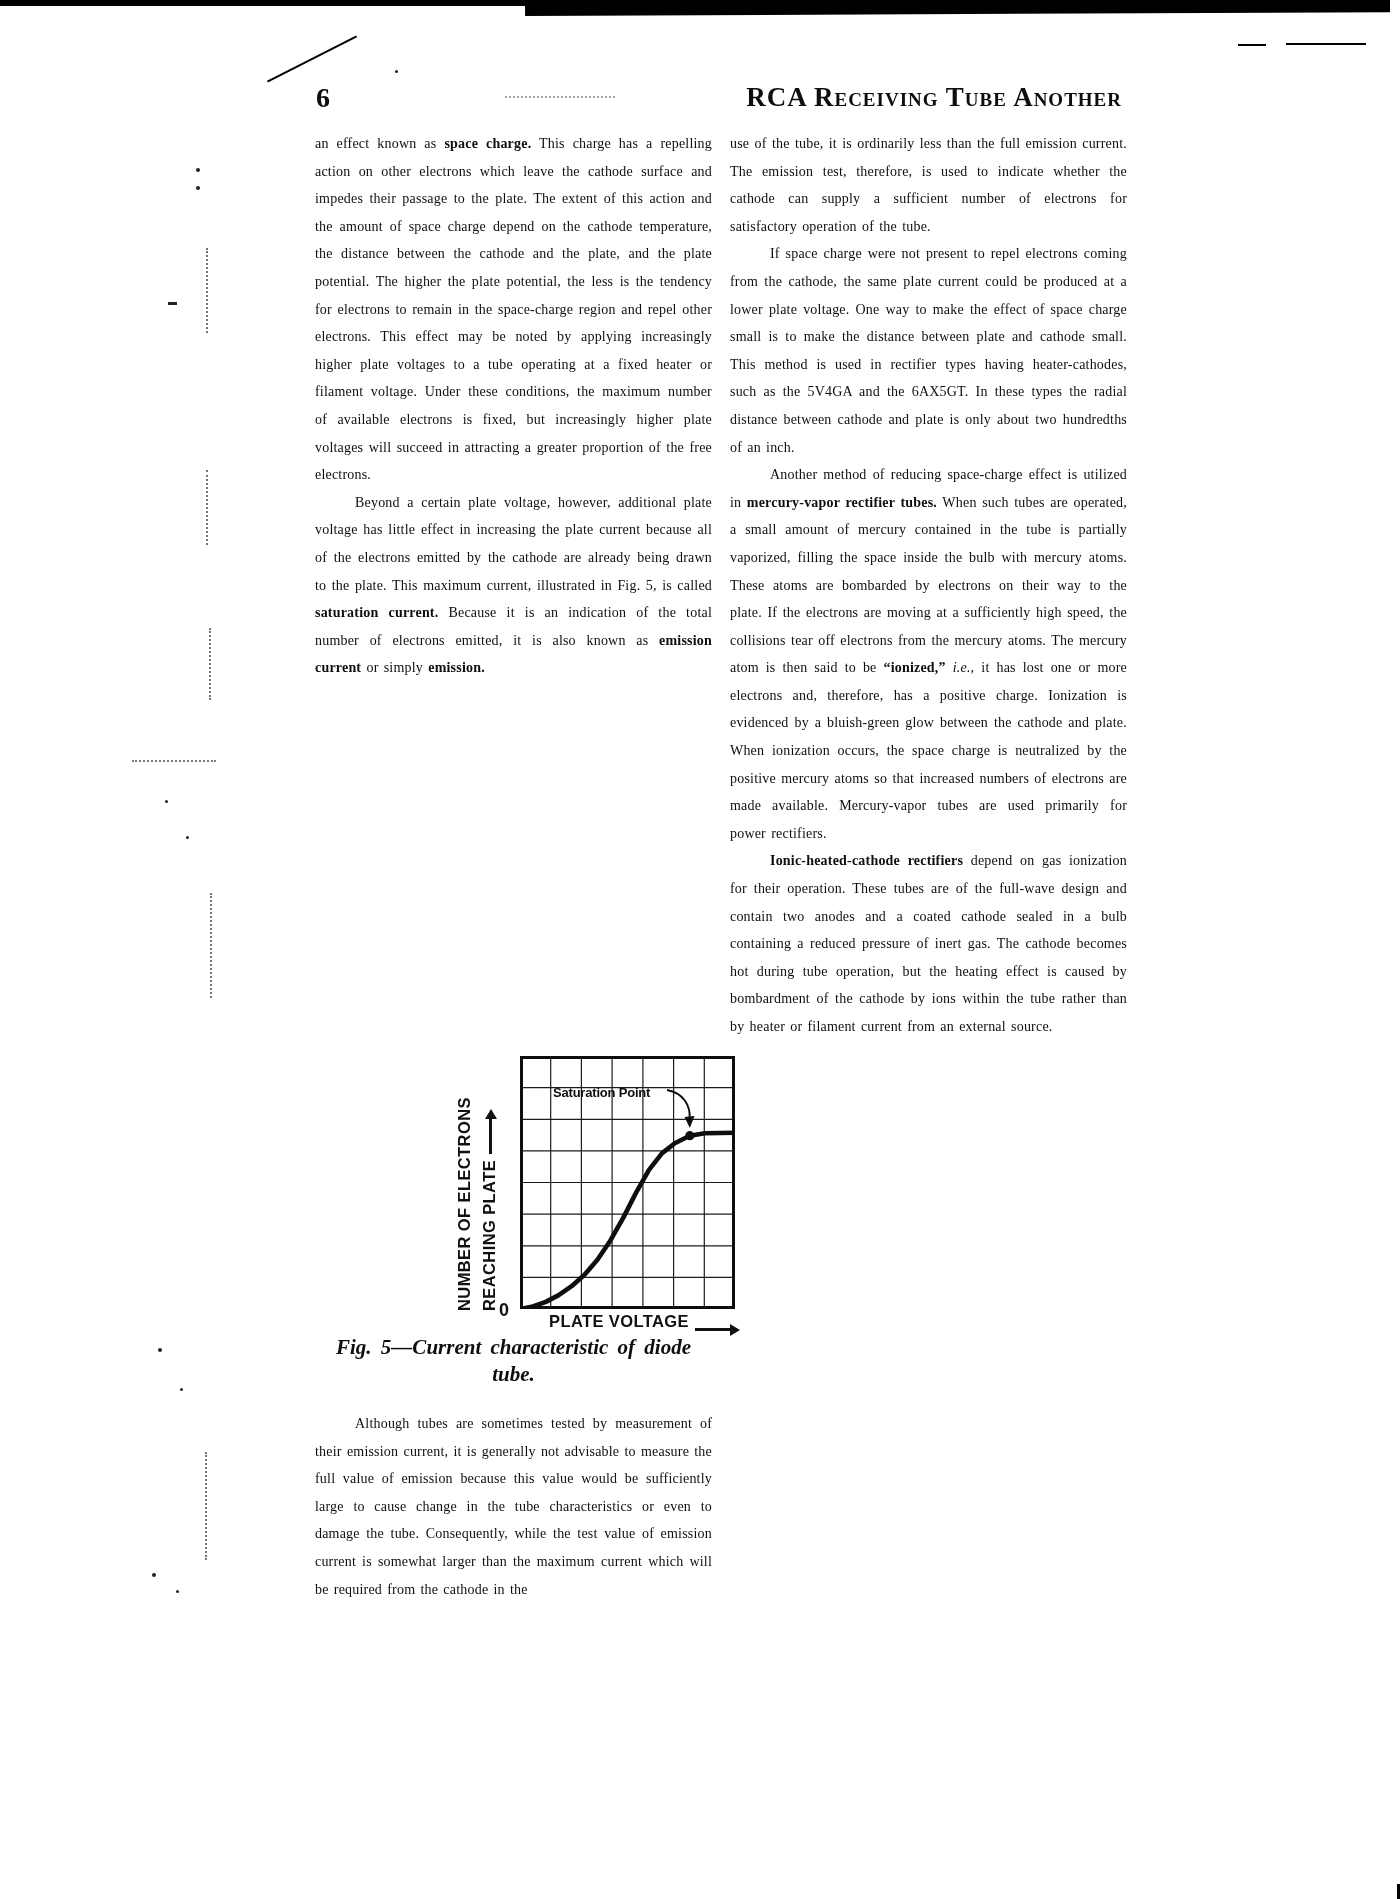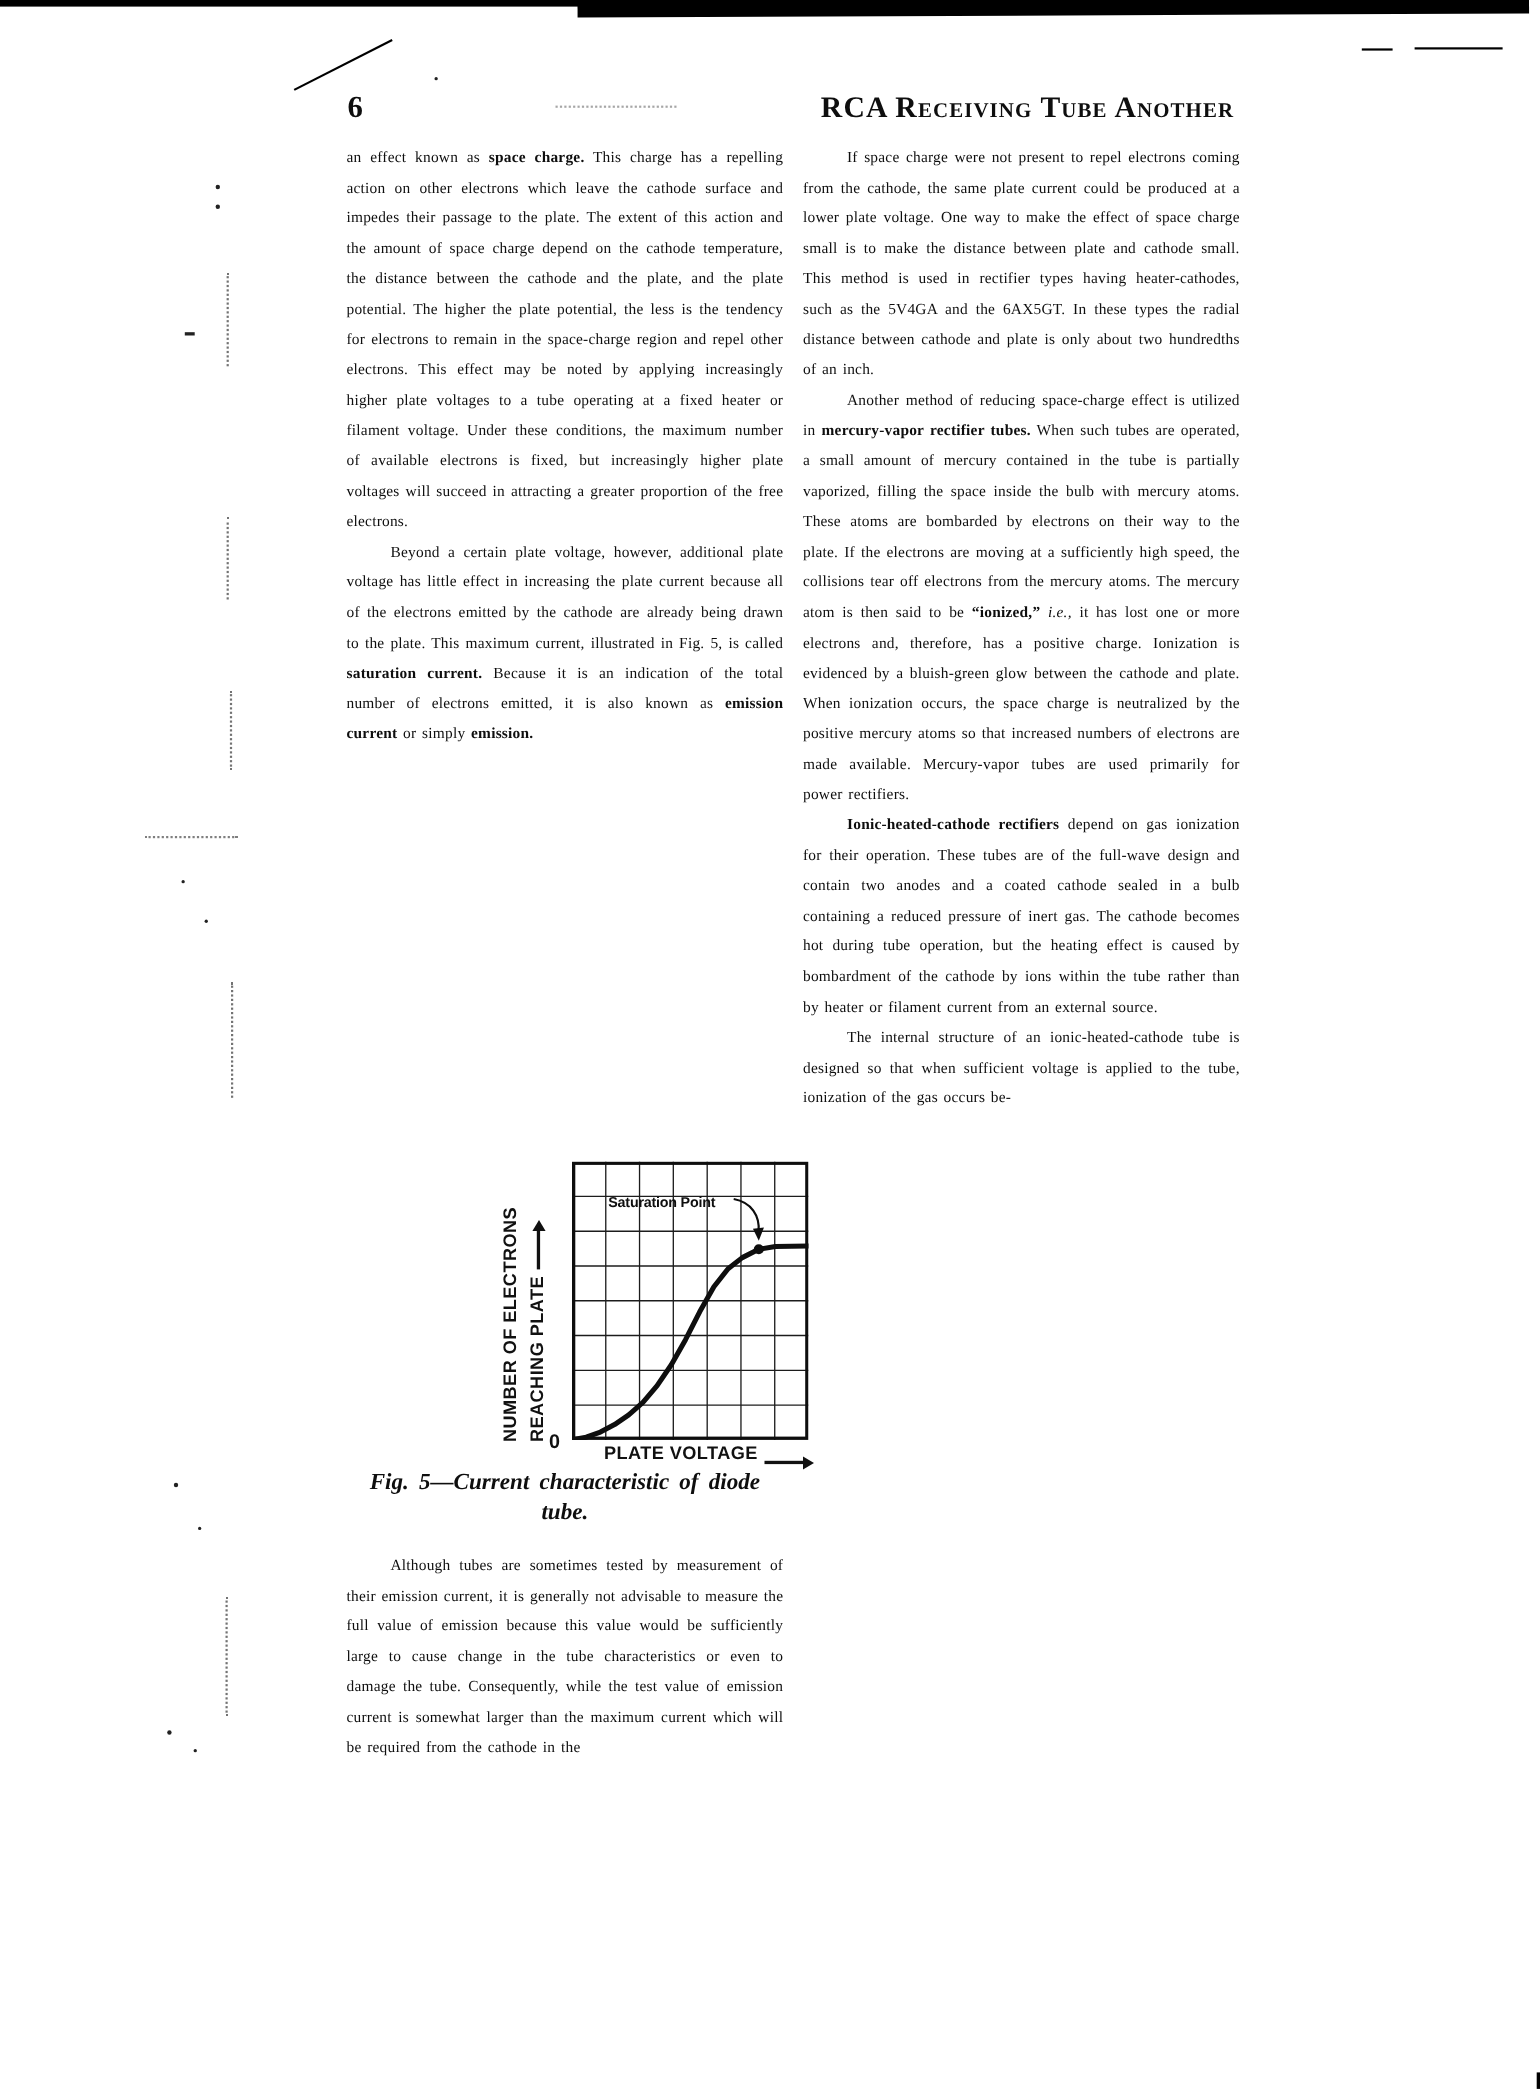--- a/index.html
+++ b/index.html
@@ -158,17 +158,17 @@
     <span class="arrow"></span>
 </div>
 
 <div id="fig-caption">Fig. 5—Current characteristic of diode tube.</div>
 
 <div class="col" id="left-col-bottom">
   <p><span>Although tubes are sometimes tested by measurement of their emission current, it is generally not advisable to measure the full value of emission because this value would be sufficiently large to cause change in the tube characteristics or even to damage the tube. Consequently, while the test value of emission current is somewhat larger than the maximum current which will be required from the cathode in the</span></p>
 </div>
 
 <div class="col" id="right-col">
+  <p class="noindent"><span>use of the tube, it is ordinarily less than the full emission current. The emission test, therefore, is used to indicate whether the cathode can supply a sufficient number of electrons for satisfactory operation of the tube.</span></p>
   <p><span>If space charge were not present to repel electrons coming from the cathode, the same plate current could be produced at a lower plate voltage. One way to make the effect of space charge small is to make the distance between plate and cathode small. This method is used in rectifier types having heater-cathodes, such as the 5V4GA and the 6AX5GT. In these types the radial distance between cathode and plate is only about two hundredths of an inch.</span></p>
   <p><span>Another method of reducing space-charge effect is utilized in </span><span class="b">mercury-vapor rectifier tubes.</span><span> When such tubes are operated, a small amount of mercury contained in the tube is partially vaporized, filling the space inside the bulb with mercury atoms. These atoms are bombarded by electrons on their way to the plate. If the electrons are moving at a sufficiently high speed, the collisions tear off electrons from the mercury atoms. The mercury atom is then said to be </span><span class="b">“ionized,”</span><span> </span><span class="i">i.e.,</span><span> it has lost one or more electrons and, therefore, has a positive charge. Ionization is evidenced by a bluish-green glow between the cathode and plate. When ionization occurs, the space charge is neutralized by the positive mercury atoms so that increased numbers of electrons are made available. Mercury-vapor tubes are used primarily for power rectifiers.</span></p>
   <p><span class="b">Ionic-heated-cathode rectifiers</span><span> depend on gas ionization for their operation. These tubes are of the full-wave design and contain two anodes and a coated cathode sealed in a bulb containing a reduced pressure of inert gas. The cathode becomes hot during tube operation, but the heating effect is caused by bombardment of the cathode by ions within the tube rather than by heater or filament current from an external source.</span></p>
-  <p><span>The internal structure of an ionic-heated-cathode tube is designed so that when sufficient voltage is applied to the tube, ionization of the gas occurs be-</span></p>
 </div>
 
 </body></html>

